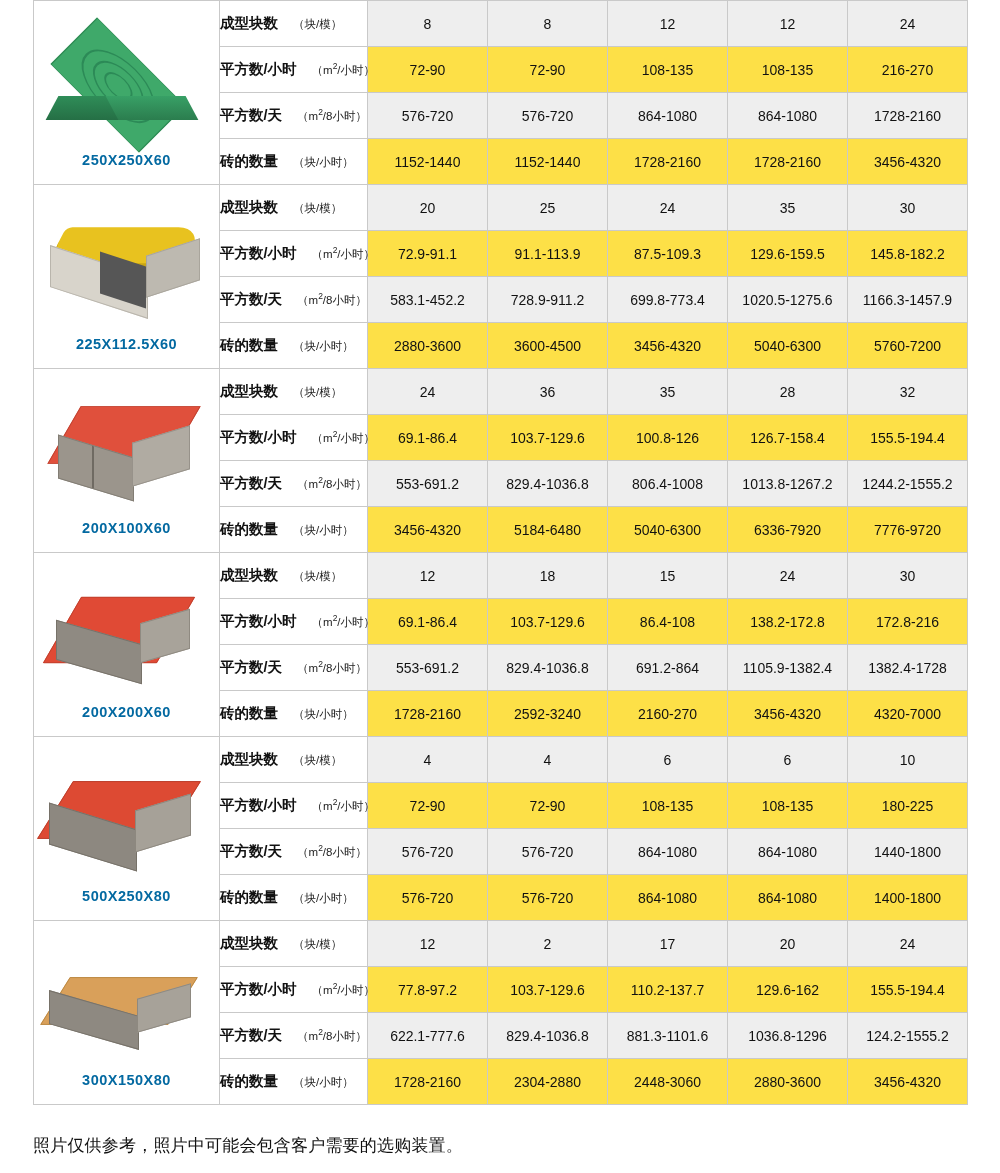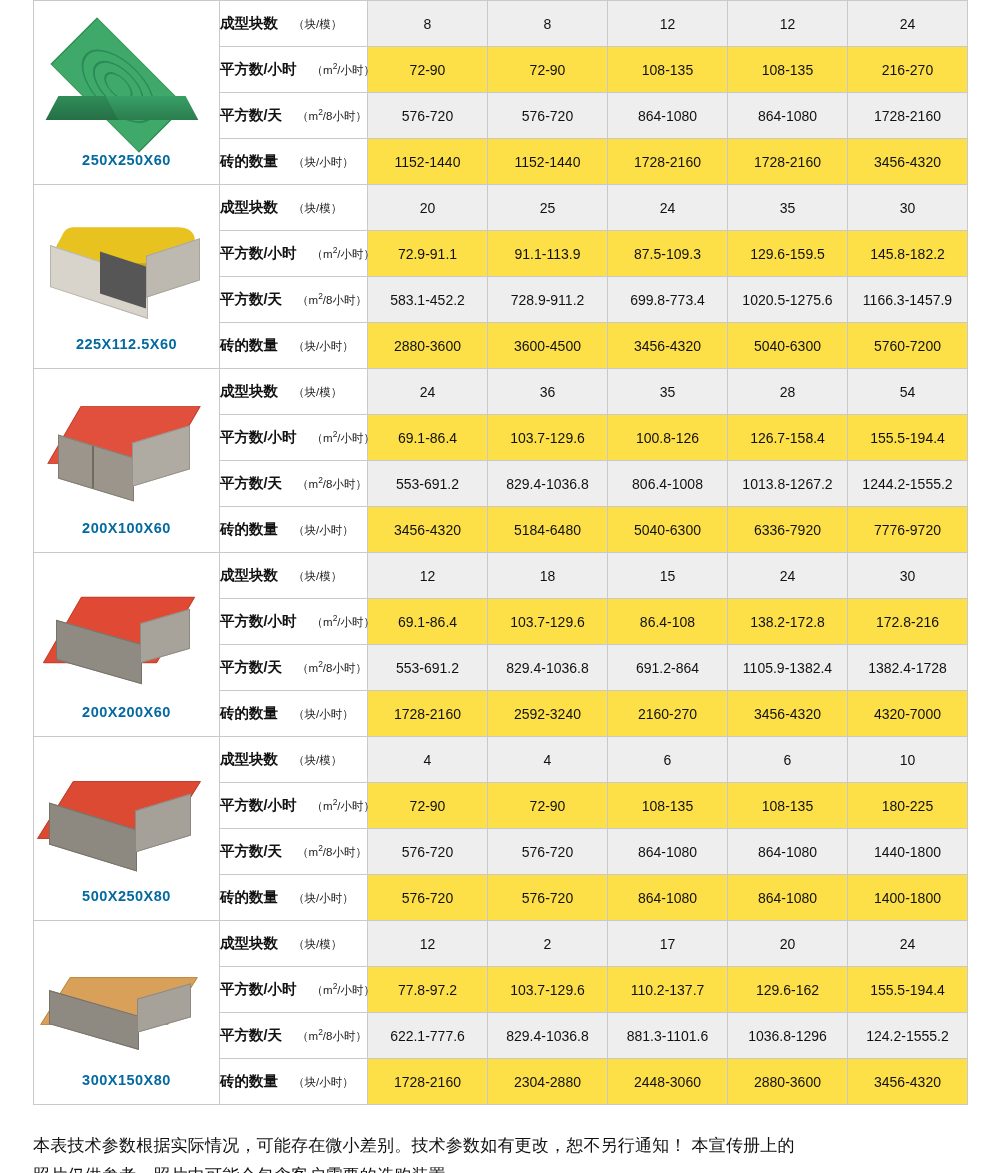--- a/index.html
+++ b/index.html
@@ -386,21 +386,21 @@
         </div>
         <div class="prod-name">200X100X60</div>
       </td>
       <td class="lbl-cell">
         <span>成型块数</span><span class="unit">（块/模）</span>
       </td>
       <td class="val-cell">24</td>
       <td class="val-cell">36</td>
       <td class="val-cell">35</td>
       <td class="val-cell">28</td>
-      <td class="val-cell">54</td>
+      <td class="val-cell">32</td>
     </tr>
     <tr class="row-alt">
       <td class="lbl-cell">
         <span>平方数/小时</span><span class="unit">（m<sup>2</sup>/小时）</span>
       </td>
       <td class="val-cell">69.1-86.4</td>
       <td class="val-cell">103.7-129.6</td>
       <td class="val-cell">100.8-126</td>
       <td class="val-cell">126.7-158.4</td>
       <td class="val-cell">155.5-194.4</td>
@@ -576,17 +576,16 @@
       <td class="val-cell">2304-2880</td>
       <td class="val-cell">2448-3060</td>
       <td class="val-cell">2880-3600</td>
       <td class="val-cell">3456-4320</td>
     </tr>
 
     </tbody>
   </table>
 
   <div class="note">
-    <div>本表技术参数根据实际情况，可能存在微小差别。技术参数如有更改，恕不另行通知！ 本宣传册上的</div>
     <div>照片仅供参考，照片中可能会包含客户需要的选购装置。</div>
   </div>
 
 </div>
 
 </body></html>

